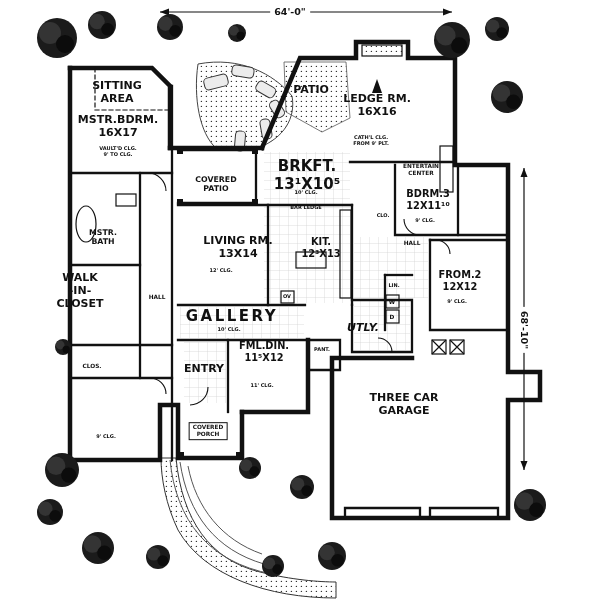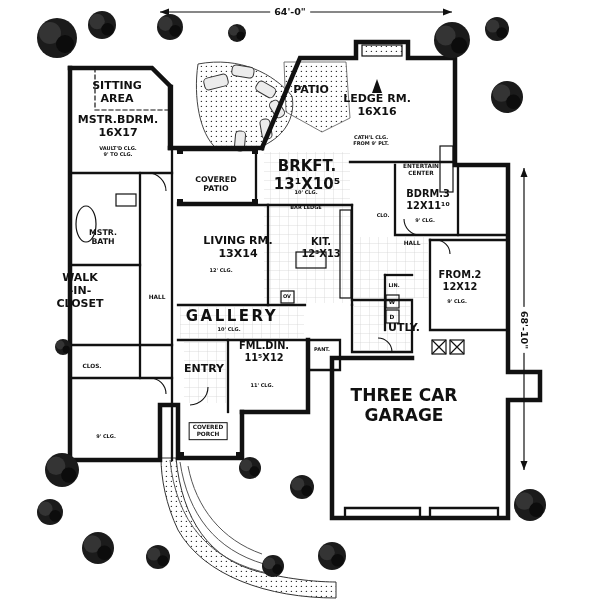--- a/index.html
+++ b/index.html
@@ -9,21 +9,21 @@
   .lbl{position:absolute;transform:translate(-50%,-50%);font-weight:bold;color:#111;
        text-align:center;white-space:pre-line;line-height:1.18;}
   .rot{transform:translate(-50%,-50%) rotate(90deg);}
   .s4{font-size:5px;}
   .s5{font-size:5.8px;}
   .s6{font-size:11px;}
   .s7{font-size:7.8px;margin-top:11px;}
   .s8{font-size:15px;}
   .s9{font-size:9.8px;}
   .s10{font-size:11px;}
-  .s11{font-size:17px;}
+  .s11{font-size:11px;}
   .dim{background:#fff;padding:0 4px;font-size:9.5px;}
   .lsp{letter-spacing:2.5px;}
   .boxed{border:1.6px solid #111;background:#fff;padding:1px 3px;}
 </style>
 </head>
 <body>
 
 <div class="stage">
 
   <svg class="plan-svg" width="600" height="600" viewBox="0 0 600 600">
@@ -287,21 +287,21 @@
   <div class="lbl s4" style="left:383px;top:216px;">CLO.</div>
   <div class="lbl s5" style="left:412px;top:243px;">HALL</div>
 
   <div class="lbl s9" style="left:460px;top:281px;">FROM.2
 12X12</div>
   <div class="lbl s4" style="left:457px;top:302px;">9' CLG.</div>
 
   <div class="lbl s4" style="left:394px;top:286px;">LIN.</div>
   <div class="lbl s5" style="left:392px;top:302px;">W</div>
   <div class="lbl s5" style="left:392px;top:317px;">D</div>
-  <div class="lbl s6" style="left:404px;top:328px;">UTLY.</div>
+  <div class="lbl s6" style="left:363px;top:328px;font-style:italic;">UTLY.</div>
 
   <div class="lbl s8 lsp" style="left:232px;top:317px;">GALLERY</div>
   <div class="lbl s4" style="left:229px;top:330px;">10' CLG.</div>
 
   <div class="lbl s9" style="left:264px;top:352px;">FML.DIN.
 11⁵X12</div>
   <div class="lbl s4" style="left:262px;top:386px;">11' CLG.</div>
 
   <div class="lbl s6" style="left:204px;top:369px;">ENTRY</div>
   <div class="lbl s4" style="left:322px;top:350px;">PANT.</div>

